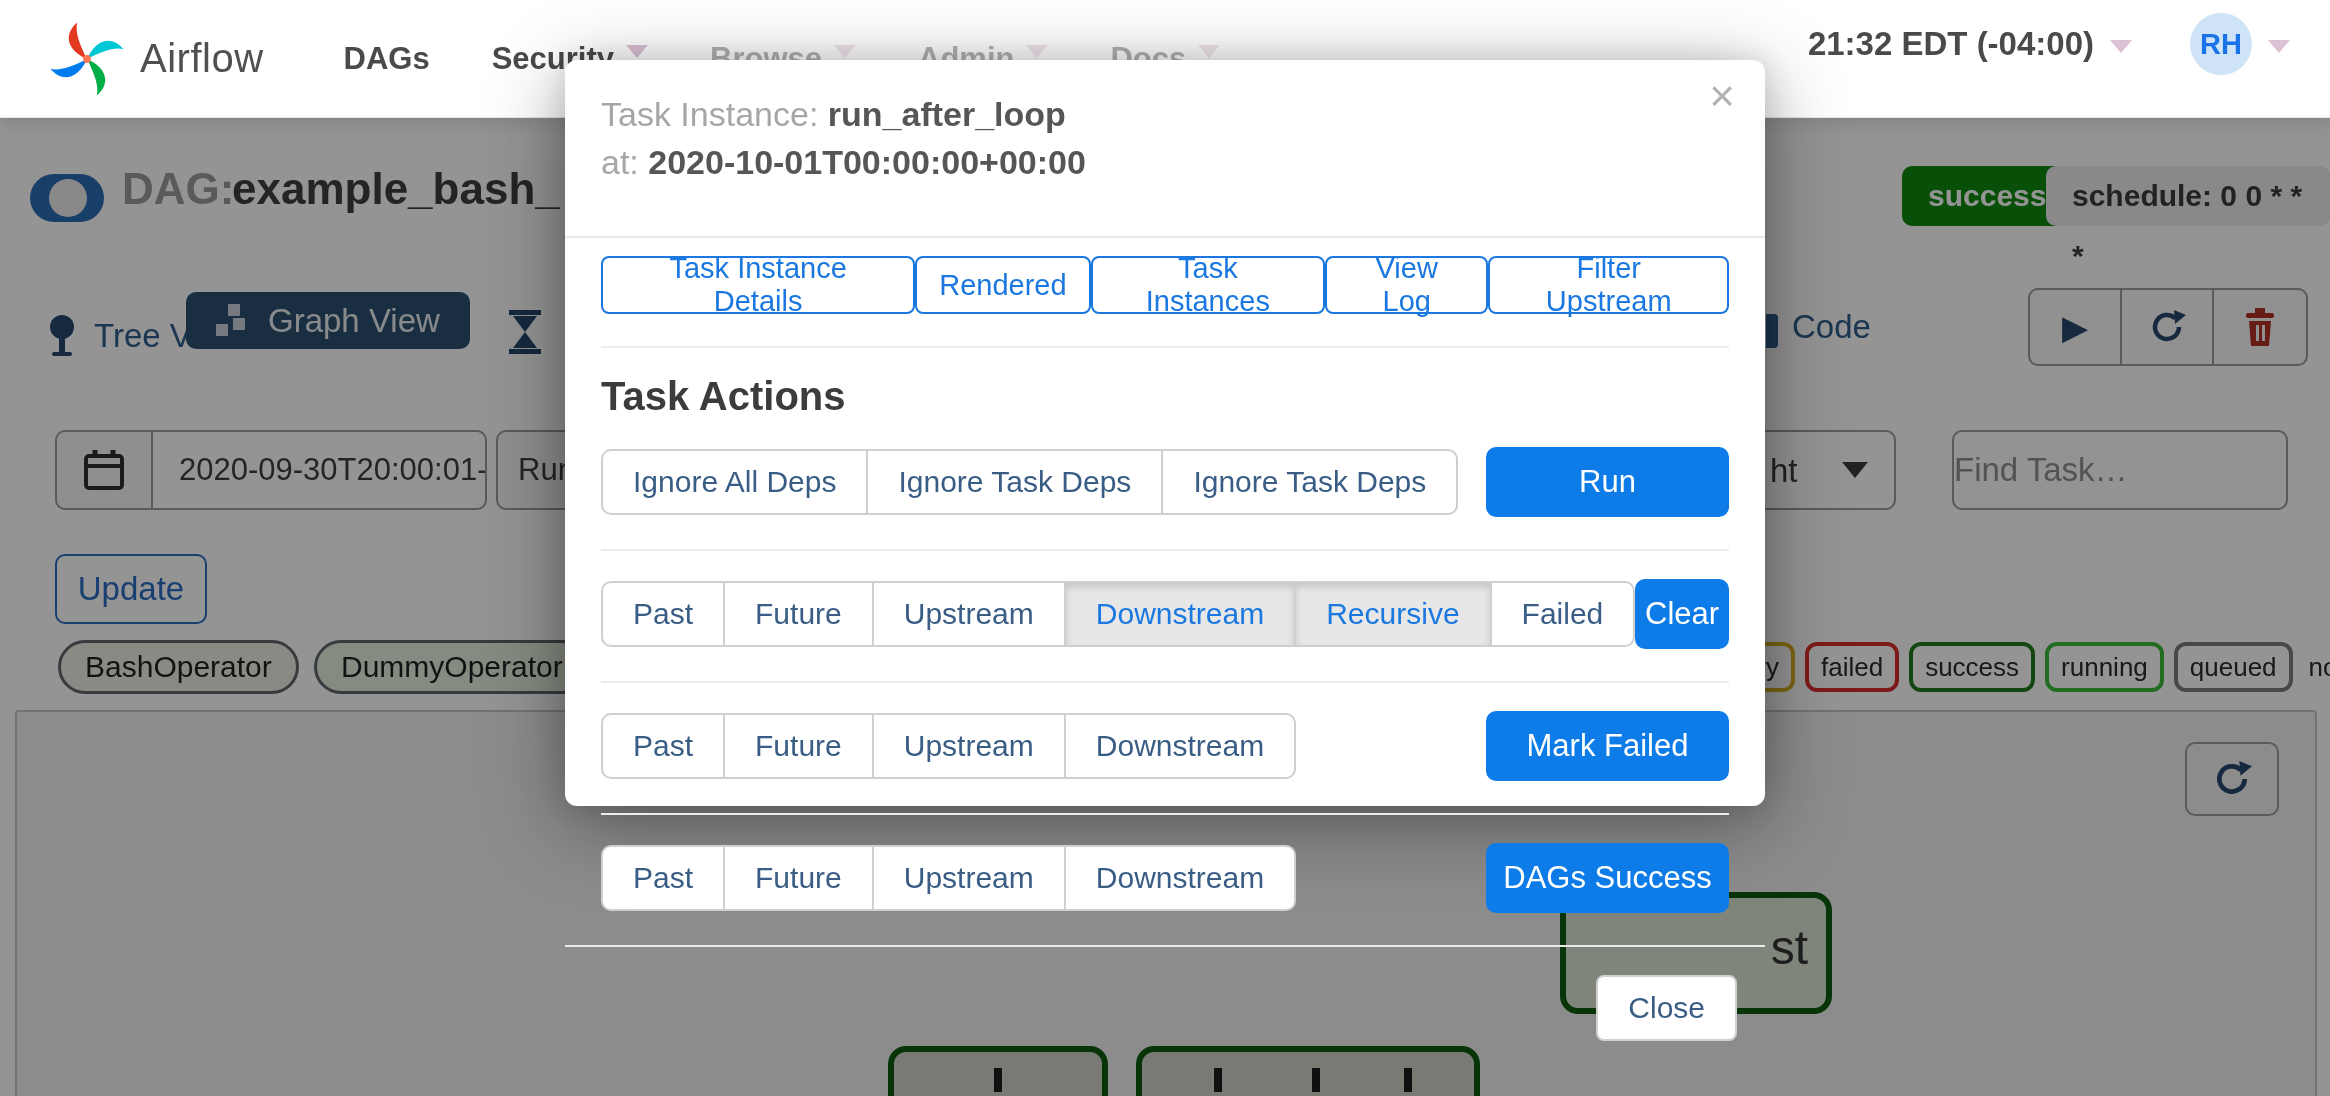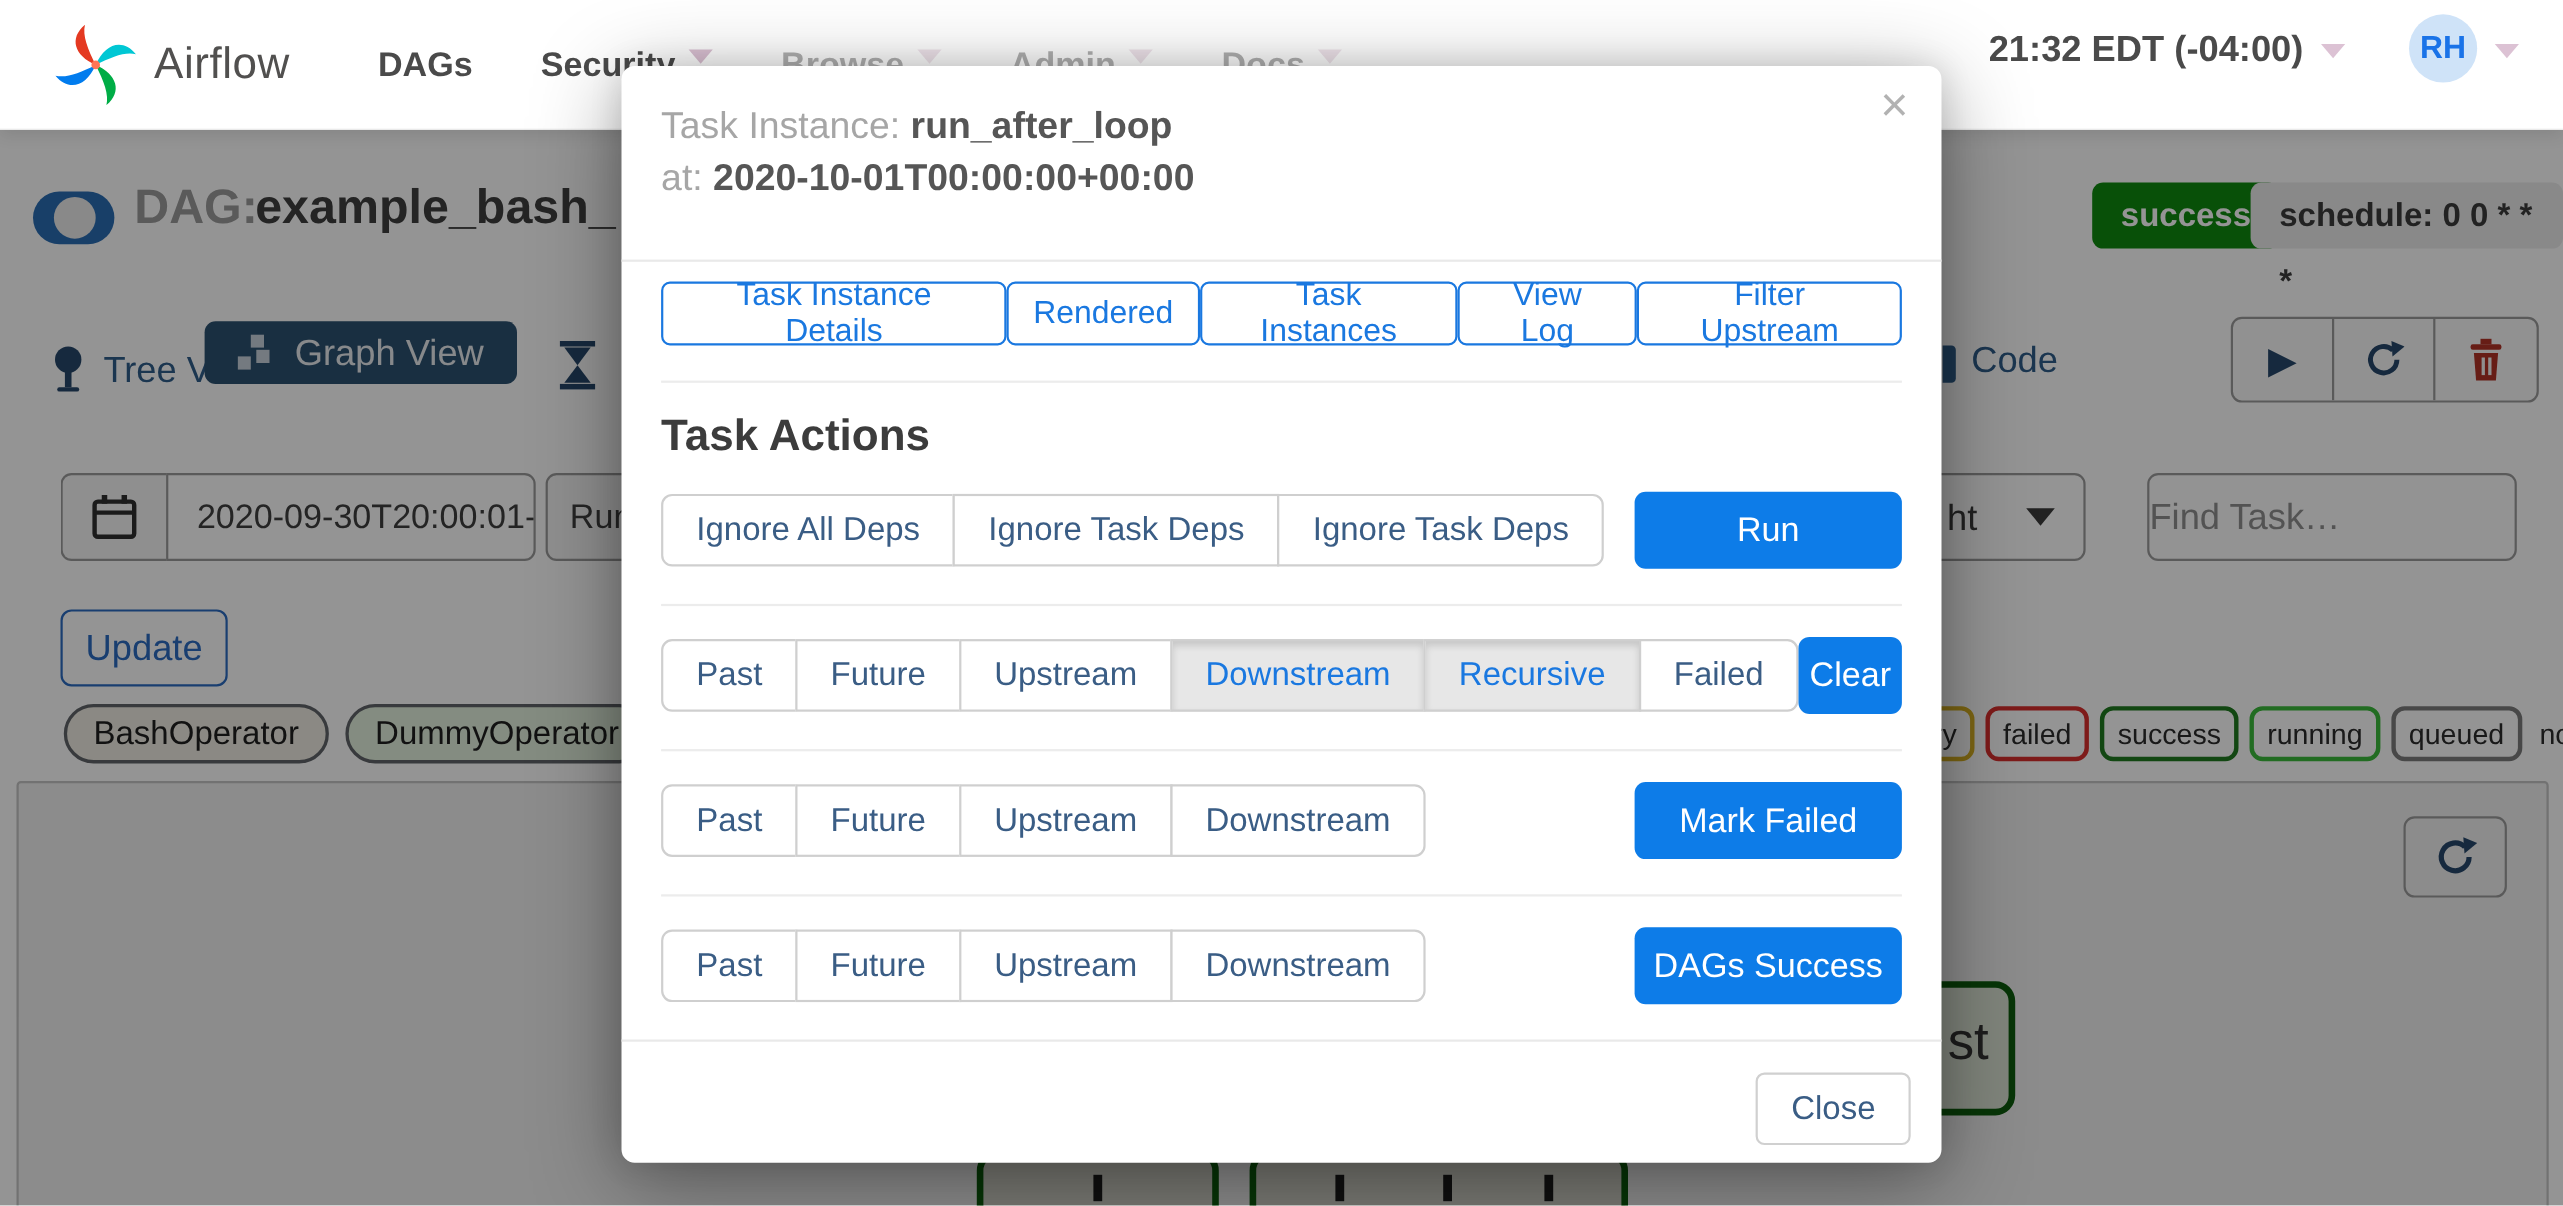--- a/index.html
+++ b/index.html
@@ -92,21 +92,21 @@
   .gnode-st .frag { position:absolute; right:18px; top:22px; font-size:48px; color:#333; }
   .gnode-a { left:888px; top:928px; width:220px; height:150px; background:#d3d3c9; }
   .gnode-b { left:1136px; top:928px; width:344px; height:150px; background:#d3d3c9; }
   .gmark { position:absolute; top:16px; width:8px; height:24px; background:#1c1c1c; }
 
   
   .dim { position:absolute; left:0; top:118px; width:2330px; height:978px;
     background:rgba(0,0,0,0.42); z-index:2; }
 
   
-  .modal { position:absolute; left:565px; top:60px; width:1200px; height:997px; background:#fff;
+  .modal { position:absolute; left:565px; top:60px; width:1200px; height:746px; background:#fff;
     border-radius:12px; z-index:4; box-shadow:0 18px 80px rgba(0,0,0,0.38), 0 0 30px rgba(0,0,0,0.12); }
   .modal-header { padding:30px 36px 50px 36px; border-bottom:2px solid #e9e9e9; position:relative; }
   .m-line { font-size:34px; line-height:48px; color:#a6a6a6; }
   .m-line b { color:#565656; font-weight:700; }
   .m-close { position:absolute; top:14px; right:30px; font-size:44px; color:#b2b2b2; font-weight:400;
     background:none; border:none; line-height:1; cursor:pointer; font-family:"Liberation Sans",sans-serif; }
   .modal-body { padding:0 36px; }
   .links-row { display:flex; margin-top:18px; }
   .link-btn { height:58px; padding:0 22px; border:2px solid #1a78e0; border-radius:8px; color:#1a78e0;
     background:#fff; font-size:29px; display:flex; align-items:center; font-family:"Liberation Sans",sans-serif; cursor:pointer; }

